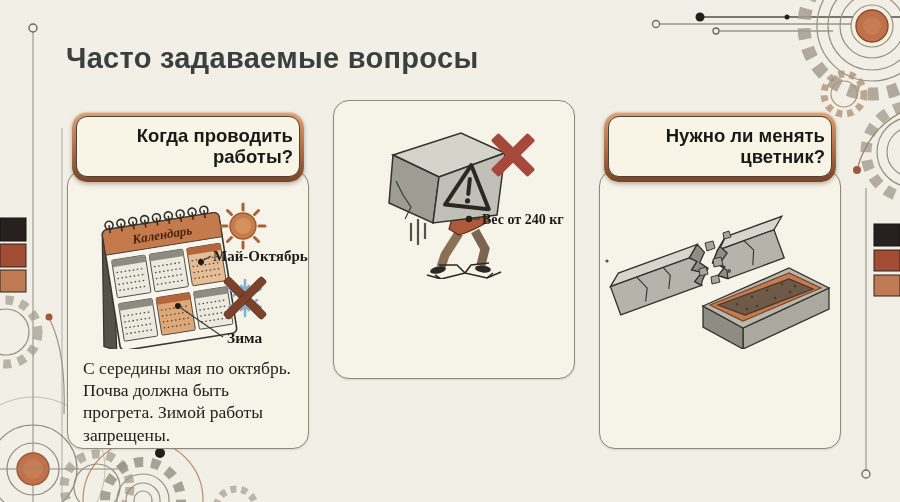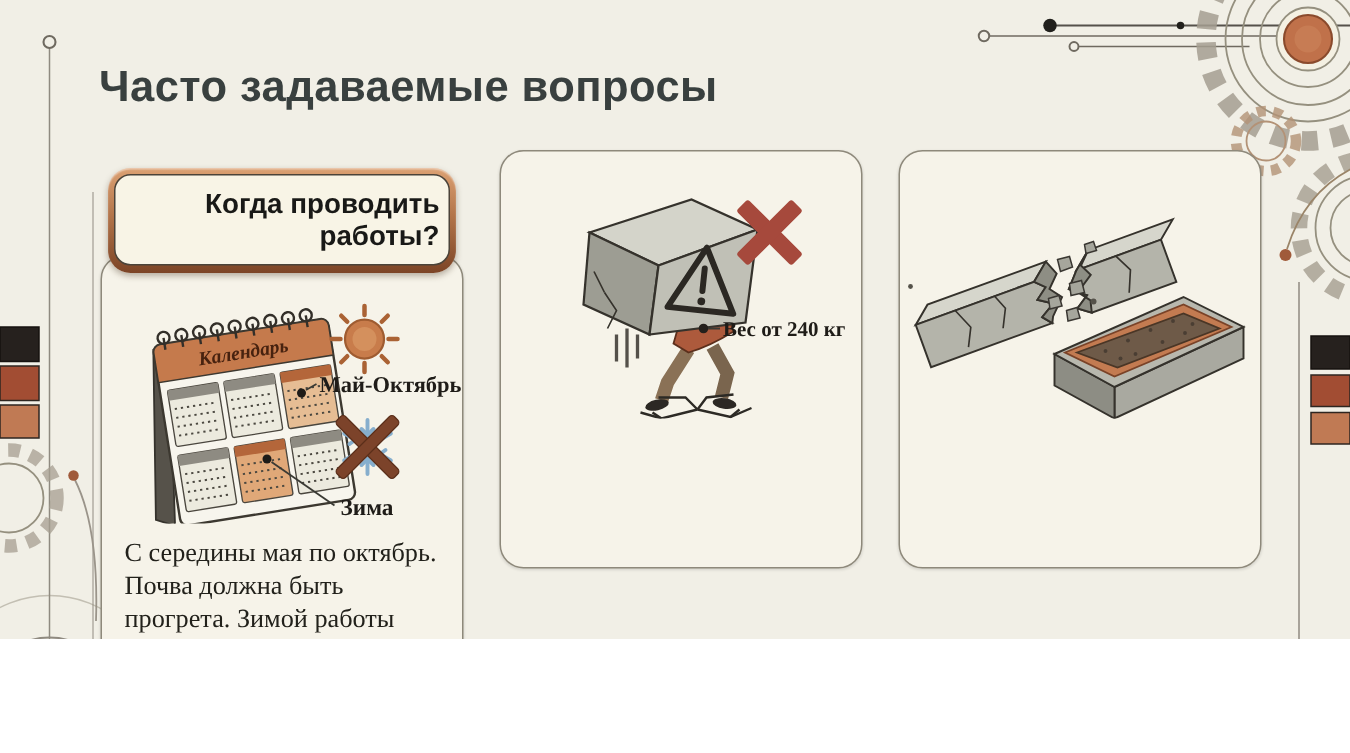--- a/index.html
+++ b/index.html
@@ -1,17 +1,17 @@
 <!DOCTYPE html>
 <html><head>
 <meta charset="utf-8">
 <style>
   html,body{margin:0;padding:0;}
   .slide{
-    position:relative;width:900px;height:426px;overflow:hidden;
+    position:relative;width:900px;height:502px;overflow:hidden;
     background:#f1efe6;
     font-family:"Liberation Sans",sans-serif;
   }
   .deco{position:absolute;left:0;top:0;z-index:0;}
   .title{
     position:absolute;left:66px;top:42px;z-index:3;margin:0;
     font-size:29px;font-weight:700;color:#39403f;letter-spacing:.3px;
   }
   .cards{position:absolute;left:67px;top:112px;width:774px;display:flex;gap:24px;z-index:2;}
   .card{flex:1;position:relative;}
@@ -322,20 +322,23 @@
 
             <circle cx="128" cy="104" r="3.2" fill="#24201c"></circle>
             <line x1="131" y1="104" x2="139" y2="104" stroke="#3a3a34" stroke-width="1.2"></line>
             <text x="141" y="109" class="ill-label" font-size="14">Вес от 240 кг</text>
           </svg>
         </div>
       </div>
     </section>
 
     <section class="card">
+      <div class="card-header">
+        <div class="card-header-inner">Нужно ли менять цветник?</div>
+      </div>
       <div class="card-body">
         <div class="card-illus">
           <svg width="240" height="164" viewBox="0 0 226 164">
 
             <g transform="translate(4,6) rotate(-20 45 95)" stroke="#35322c" stroke-width="1.3">
               <polygon points="2,80 86,80 98,70 14,70" fill="#d6d6cc"></polygon>
               <polygon points="2,80 86,80 92,86 84,92 93,98 83,104 88,110 2,110" fill="#b4b4aa"></polygon>
               <polygon points="86,80 98,70 102,80 94,88 100,96 90,106 88,110 83,104 93,98 84,92 92,86" fill="#8e8e84"></polygon>
               <polyline points="30,80 36,94 30,106" fill="none" stroke-width="1.1"></polyline>
               <polyline points="58,80 62,90 56,102" fill="none" stroke-width="1.1"></polyline>

